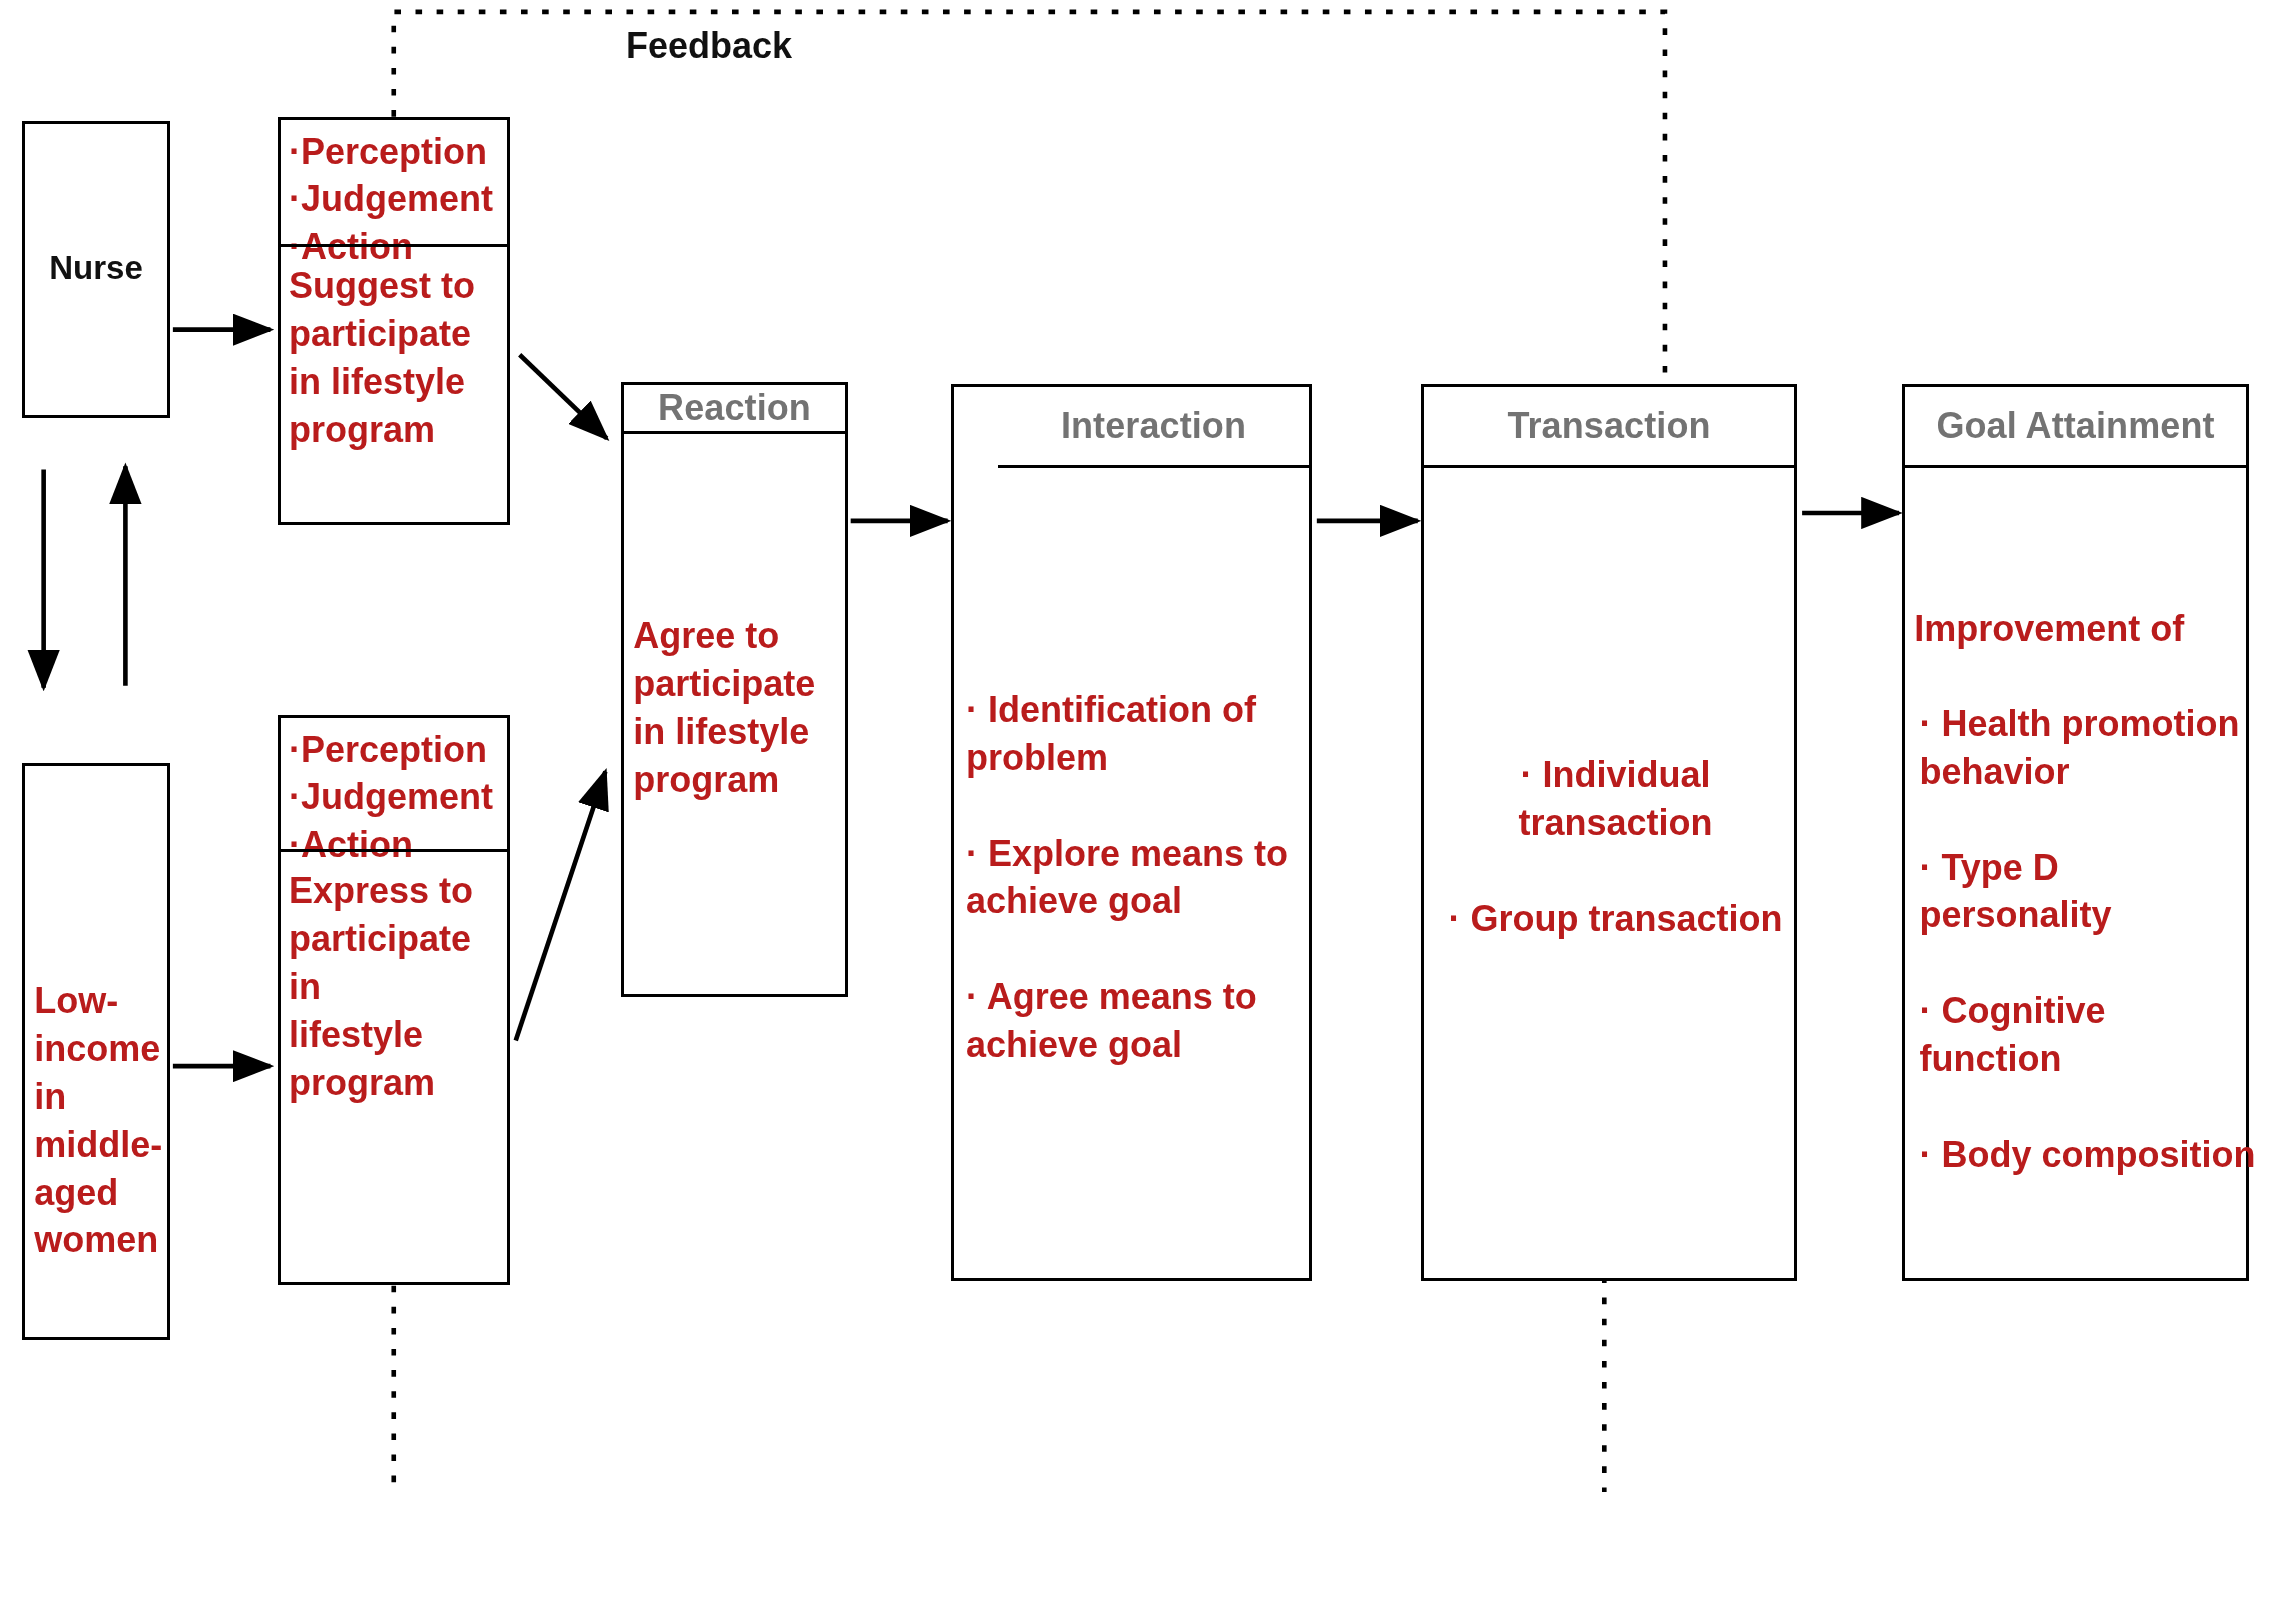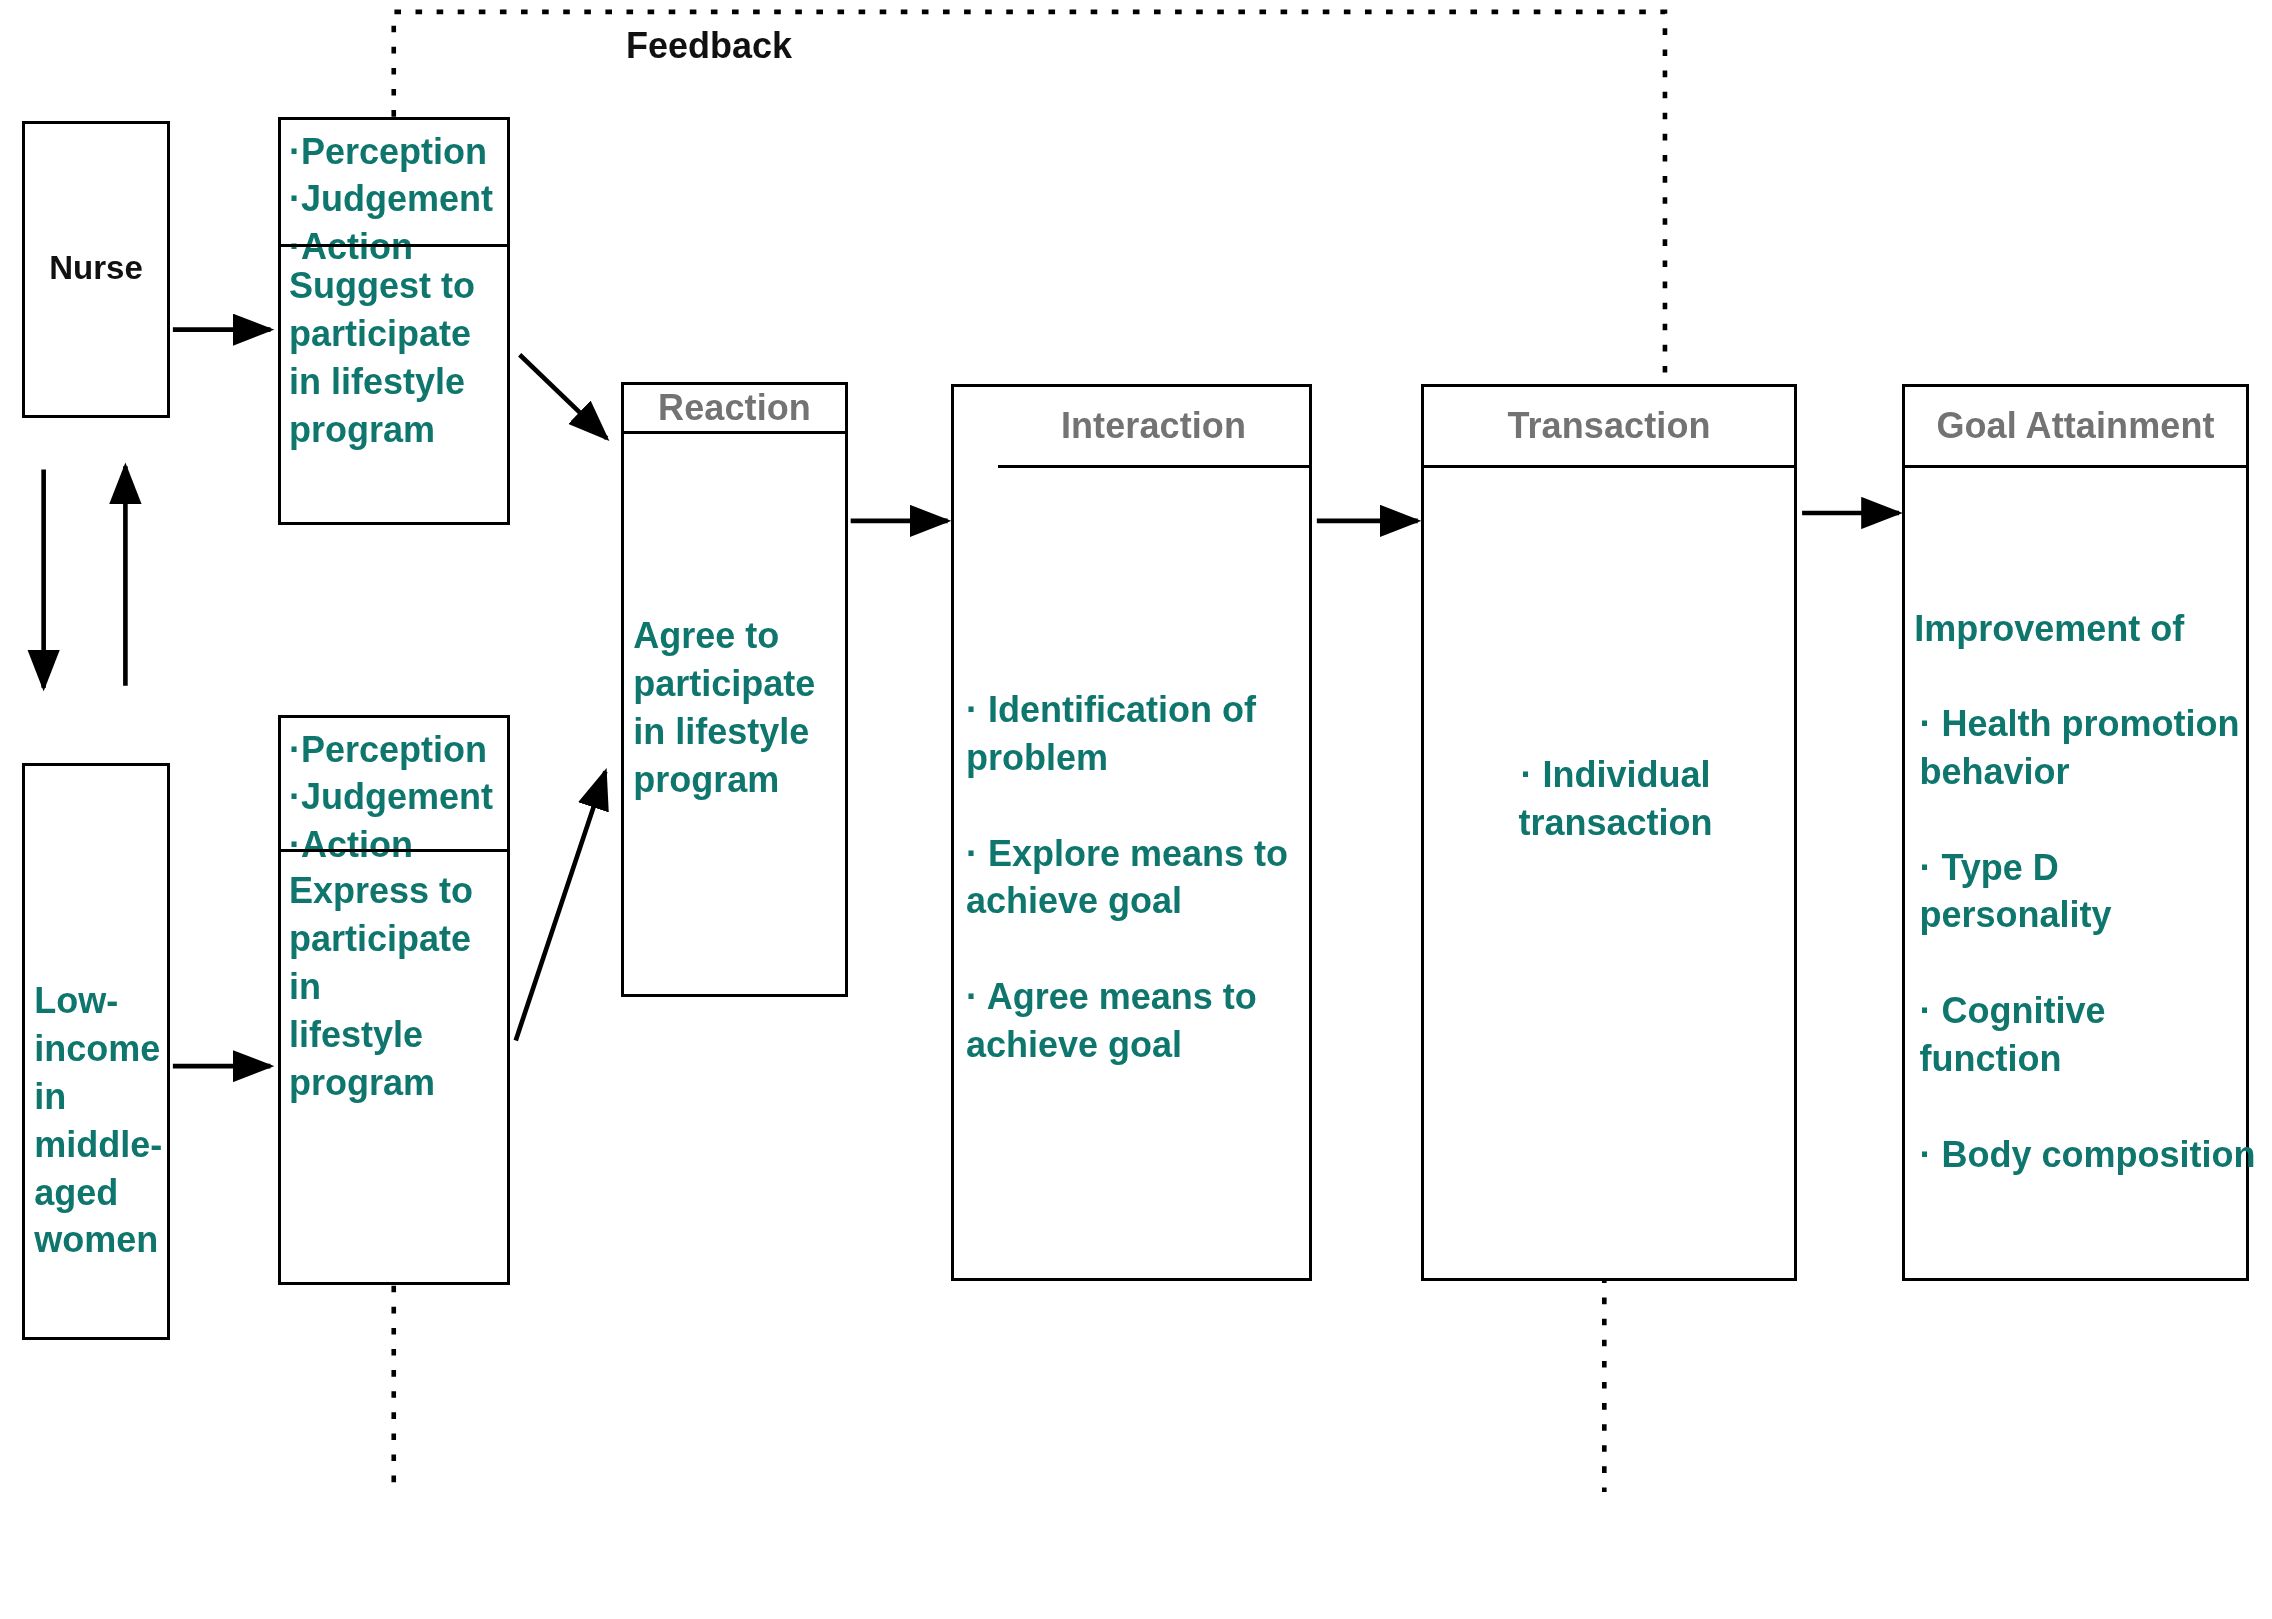--- a/index.html
+++ b/index.html
@@ -29,21 +29,21 @@
     font-size:36px;
     font-weight:600;
     color:#737373;
     letter-spacing:0.1px;
   }
   .bodytext{
     position:absolute;
     box-sizing:border-box;
     font-size:36px;
     font-weight:600;
-    color:#0f766e;
+    color:#b91c1c;
     line-height:1.33;
     white-space:pre-line;
   }
   .centertext{
     position:absolute;
     left:0;right:0;
     text-align:center;
     font-size:36px;
     font-weight:600;
     color:#111111;
@@ -166,20 +166,21 @@
       <span class="listline">· Agree means to
    achieve goal</span>
     </div>
   </div>
 
   <div class="box" style="left:1421px;top:384px;width:376px;height:897px;text-align:center;">
     <div class="hdr" style="height:81px;">Transaction</div>
     <div class="bodytext" style="left:12px;top:316px;width:359px;">
       <span class="listline">· Individual
    transaction</span>
+      <span class="listline">· Group transaction</span>
     </div>
   </div>
 
   <div class="box" style="left:1902px;top:384px;width:347px;height:897px;">
     <div class="hdr" style="height:81px;">Goal Attainment</div>
     <div class="bodytext" style="left:14.5px;top:265px;width:336px;">
       <span class="listline">· Health promotion
    behavior</span>
       <span class="listline">· Type D personality</span>
       <span class="listline">· Cognitive function</span>

